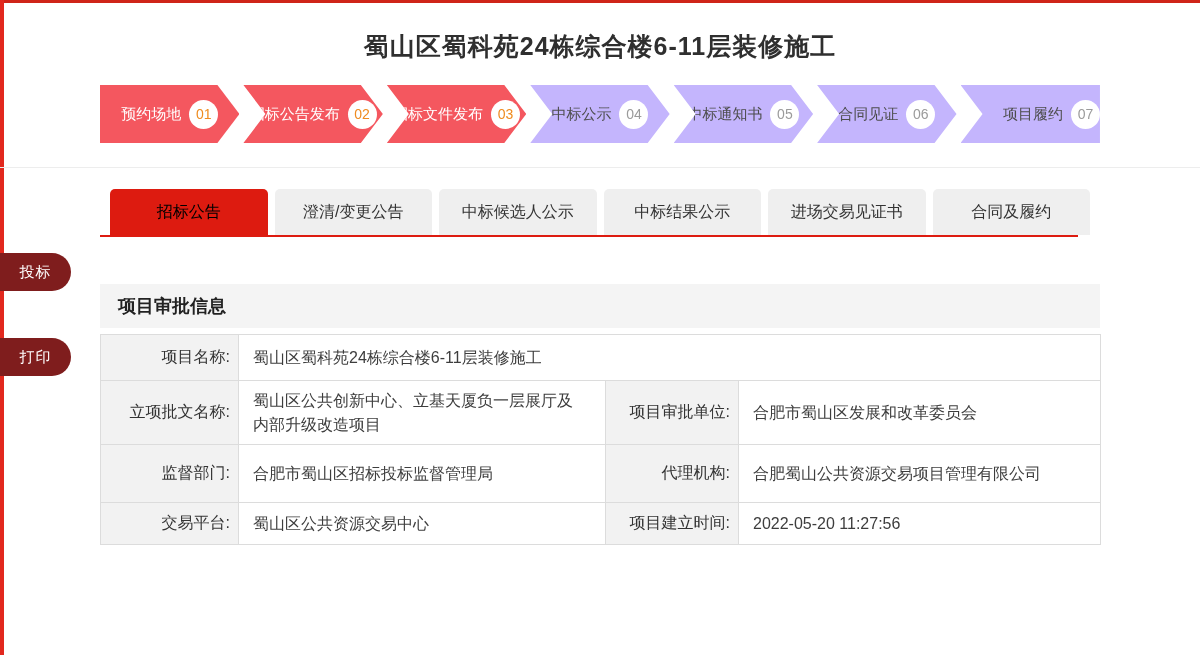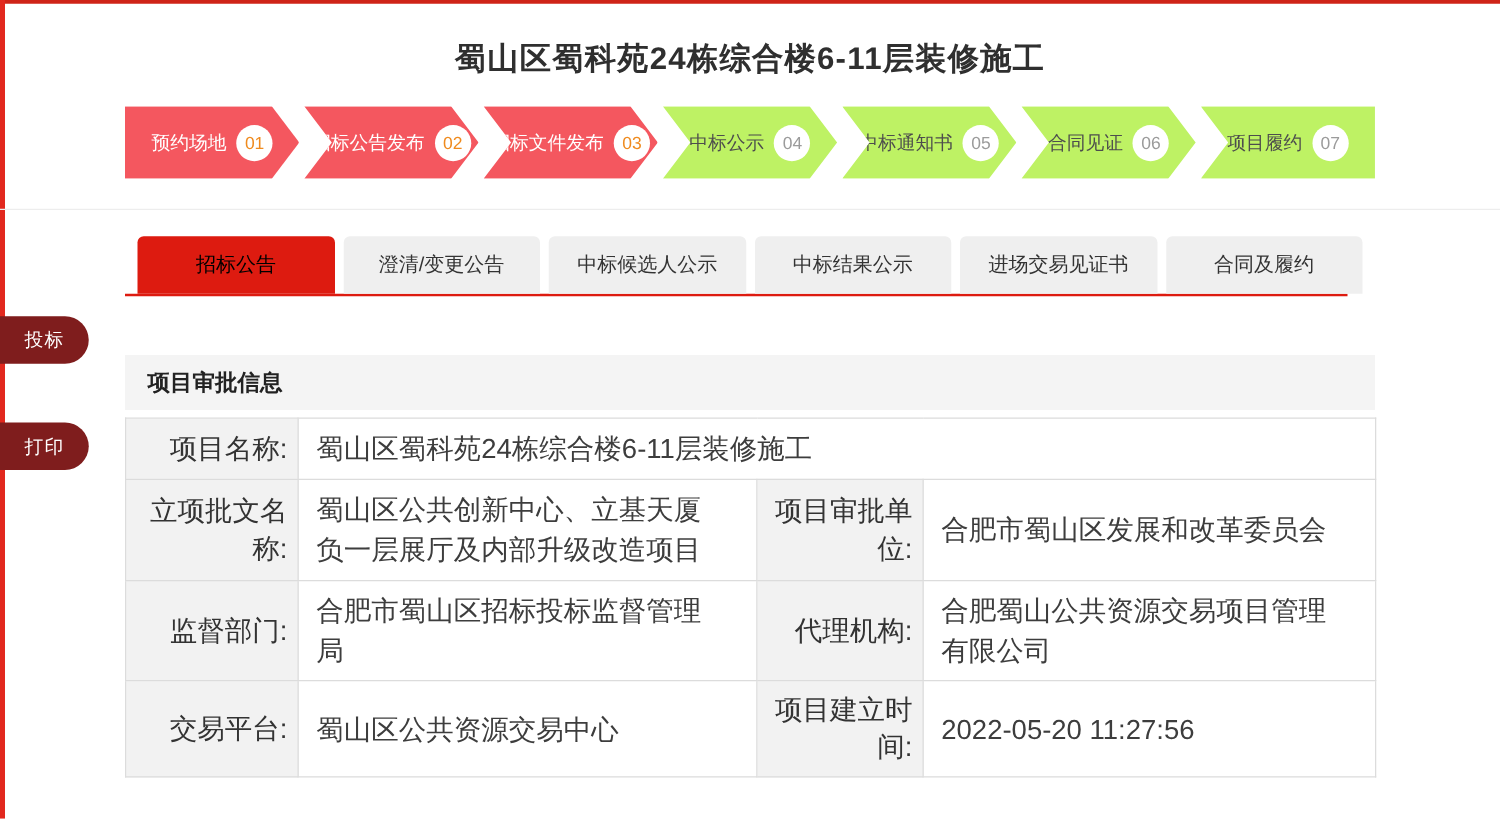--- a/index.html
+++ b/index.html
@@ -28,23 +28,23 @@
   .step {
     flex: 1;
     display: flex;
     align-items: center;
     justify-content: center;
     gap: 8px;
     margin-right: 4px;
     clip-path: polygon(0 0, calc(100% - 22px) 0, 100% 50%, calc(100% - 22px) 100%, 0 100%, 22px 50%);
   }
   .step.first { clip-path: polygon(0 0, calc(100% - 22px) 0, 100% 50%, calc(100% - 22px) 100%, 0 100%); }
-  .step.last  { clip-path: polygon(0 0, 100% 0, 100% 100%, 0 100%, 22px 50%); margin-right: 0; }
+  .step.last  { clip-path: polygon(0 0, 100% 0, 100% 100%, 0 100%, 22px 50%); margin-right: 0; justify-content: flex-end; }
   .step.active   { background: #f4575f; }
-  .step.inactive { background: #bef264; }
+  .step.inactive { background: #c4b5fd; }
   .step-label { font-size: 15px; }
   .step.active .step-label   { color: #ffffff; }
   .step.inactive .step-label { color: #4d4d4d; }
   .step-num {
     width: 29px; height: 29px; border-radius: 50%;
     background: #ffffff;
     display: flex; align-items: center; justify-content: center;
     font-size: 14px;
   }
   .step.active .step-num   { color: #ef8b1f; }
@@ -101,21 +101,21 @@
 
   
   table.approval {
     margin-top: 6px;
     width: 1000px;
     border-collapse: collapse;
     table-layout: fixed;
   }
   table.approval td {
     border: 1px solid #dcdcdc;
-    font-size: 22px;
+    font-size: 16px;
     vertical-align: middle;
   }
   td.cell-label {
     background: #f2f2f2;
     color: #333333;
     text-align: right;
     padding: 8px 8px 8px 4px;
   }
   td.cell-value {
     background: #ffffff;

